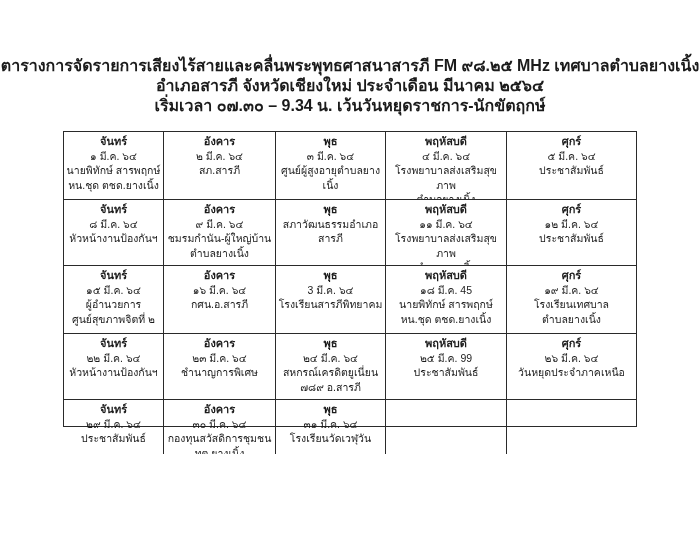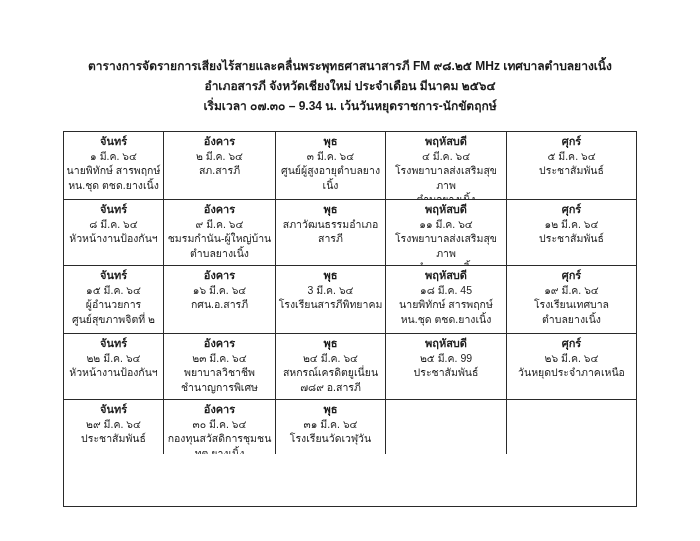--- a/index.html
+++ b/index.html
@@ -6,25 +6,25 @@
   body{
     width:700px;height:541px;position:relative;
     background:#ffffff;
     font-family:"Liberation Sans","DejaVu Sans",sans-serif;
     color:#1b1b1b;
     overflow:hidden;
   }
   .titles{
     position:absolute;top:56px;left:0;width:700px;
     text-align:center;
-    font-size:12px;line-height:20px;font-weight:bold;
+    font-size:16px;line-height:20px;font-weight:bold;
     color:#1b1b1b;
   }
   .sched{
-    position:absolute;left:63px;top:131px;width:574px;height:376px;
+    position:absolute;left:63px;top:131px;width:574px;height:296px;
     border:1px solid #2a2a2a;
     box-sizing:border-box;
     background:#ffffff;
   }
   .trow{
     display:grid;
     grid-template-columns:100px 112px 110px 121px 1fr;
   }
   .trow:nth-child(1){height:68px;}
   .trow:nth-child(2){height:66px;}
@@ -145,21 +145,20 @@
     </div>
     <div class="trow">
       <div class="tcell">
         <div class="day">จันทร์</div>
         <div class="date">๒๒ มี.ค. ๖๔</div>
         <div class="line">หัวหน้างานป้องกันฯ</div>
       </div>
       <div class="tcell">
         <div class="day">อังคาร</div>
         <div class="date">๒๓ มี.ค. ๖๔</div>
-        <div class="line">พยาบาลวิชาชีพ</div>
         <div class="line">ชำนาญการพิเศษ</div>
       </div>
       <div class="tcell">
         <div class="day">พุธ</div>
         <div class="date">๒๔ มี.ค. ๖๔</div>
         <div class="line">สหกรณ์เครดิตยูเนี่ยน</div>
         <div class="line">๗๘๙ อ.สารภี</div>
       </div>
       <div class="tcell">
         <div class="day">พฤหัสบดี</div>

